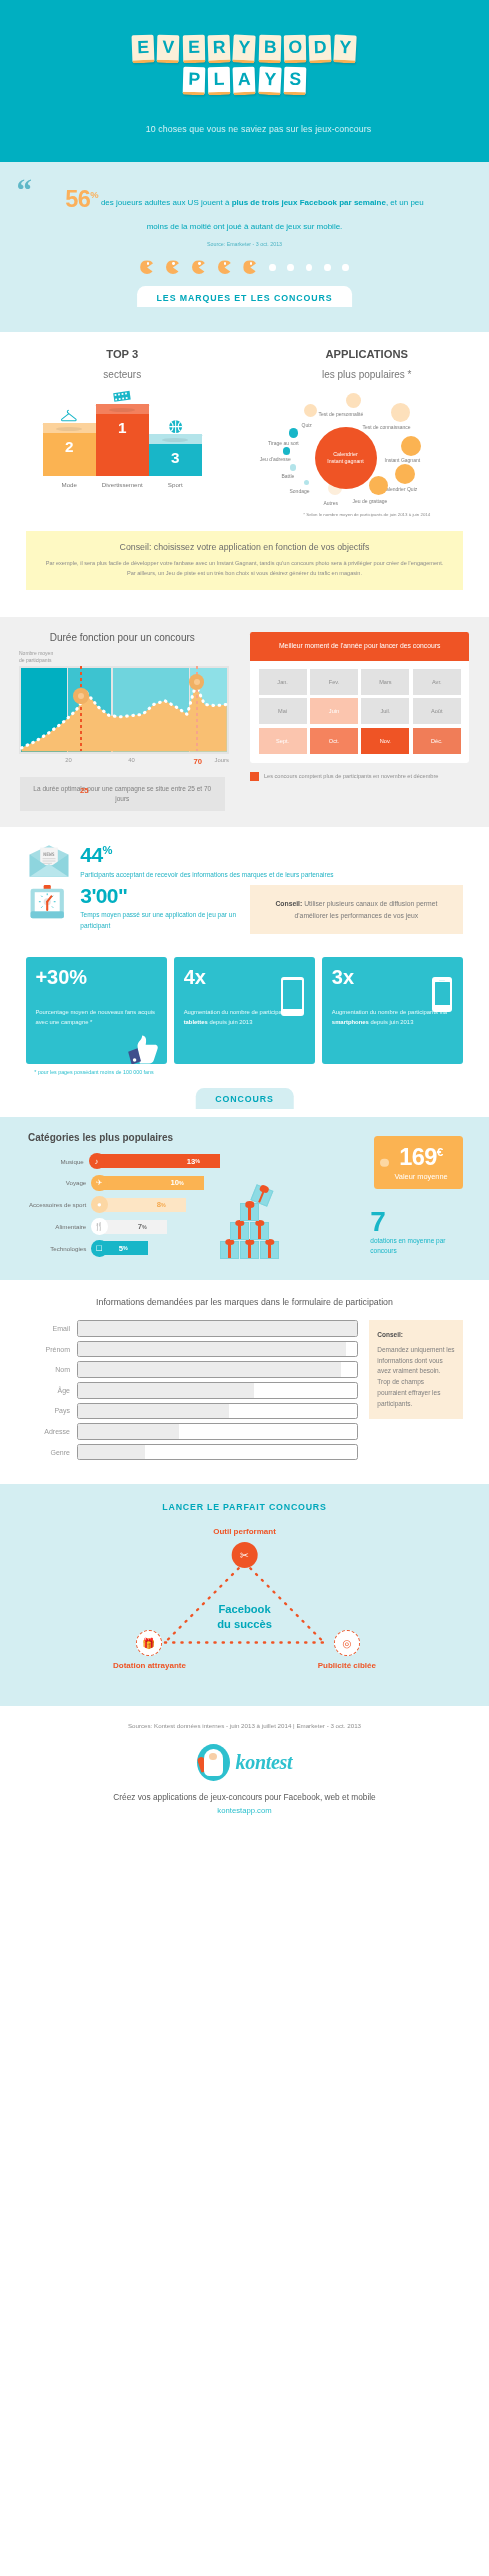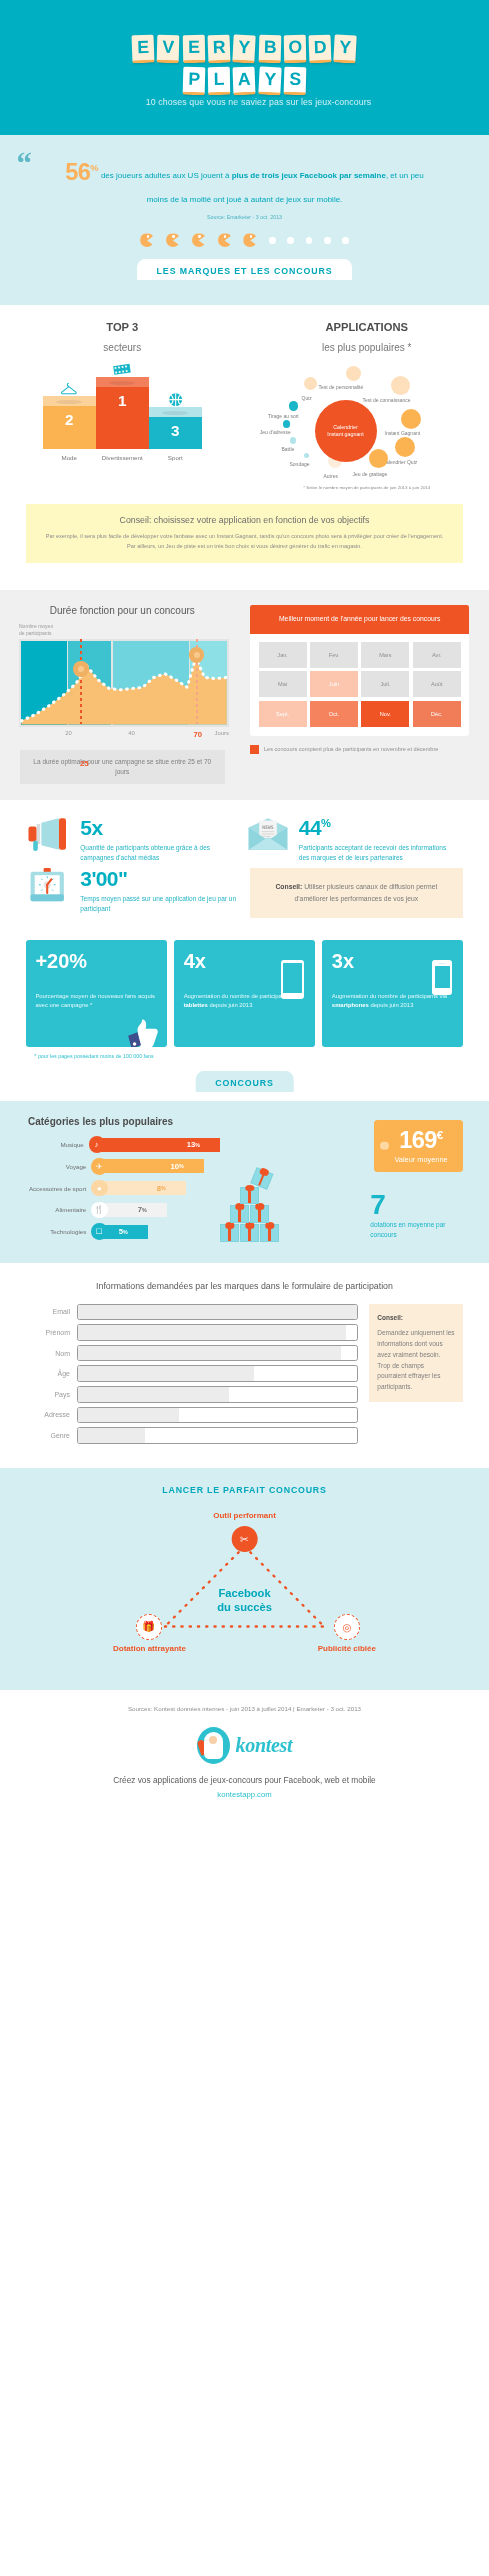--- a/index.html
+++ b/index.html
@@ -30,21 +30,21 @@
     border-bottom: 3.5px solid #f7b054;
     box-shadow: 0.6px 1.2px 1.8px rgba(0,0,0,.12);
   }
   .tiles.row2 { margin-top: 3.5px; }
   .tiles.row2 .tile { background: #ffffff; }
   .t-r1 { transform: rotate(-2deg); }
   .t-r2 { transform: rotate(1.5deg); }
   .t-r3 { transform: rotate(-1deg); }
   .t-r4 { transform: rotate(3deg); }
   .subtitle {
-    color: #d6f2f5; font-size: 8.8px; margin-top: 2px; letter-spacing: 0.1px; padding-left: 28px;
+    color: #d6f2f5; font-size: 8.8px; margin-top: 29px; letter-spacing: 0.1px; padding-left: 28px;
   }
 
   
   .quote-band { background: #d4eef2; padding: 17.7px 35px 20px; position: relative; }
   .qmark {
     color: #5fb8c8; font-size: 31px; font-weight: bold;
     line-height: .6; position: absolute; left: 16.5px; top: 20px;
     font-family: "Liberation Serif", serif;
   }
   .quote-body { text-align: center; color: #00a7ba; font-size: 8px; line-height: 1.75; padding: 0 23.6px; }
@@ -467,35 +467,20 @@
         </div>
       </div>
     </div>
   </div>
 
   <div class="sec-stats">
     <div class="stat-row">
       <div class="stat">
         <div class="stat-ico">
           <svg width="44" height="34" viewBox="0 0 74 58">
-            <rect x="2" y="16" width="14" height="26" rx="4" fill="#ef5425"></rect>
-            <rect x="16" y="12" width="6" height="34" fill="#d9dcdc"></rect>
-            <path d="M24 10 L54 2 L54 56 L24 48 Z" fill="#a5dde4"></path>
-            <rect x="54" y="2" width="12" height="54" rx="4" fill="#ef5425"></rect>
-            <rect x="10" y="40" width="8" height="18" rx="4" fill="#4fc6d4"></rect>
-          </svg>
-        </div>
-        <div>
-          <div class="stat-num">5x</div>
-          <div class="stat-txt">Quantité de participants obtenue grâce à des campagnes d'achat médias</div>
-        </div>
-      </div>
-      <div class="stat">
-        <div class="stat-ico">
-          <svg width="44" height="34" viewBox="0 0 74 58">
             <path d="M4 18 L37 2 L70 18 L70 56 L4 56 Z" fill="#a5dde4"></path>
             <rect x="22" y="6" width="30" height="30" fill="#f4f4f4"></rect>
             <text x="37" y="20" font-size="8" font-family="DejaVu Sans Mono, monospace" fill="#9a9a9a" text-anchor="middle" font-weight="bold">NEWS</text>
             <g stroke="#cfcfcf" stroke-width="1.4">
                 <path d="M26 25h22M26 29h22M26 33h16"></path>
               </g>
             <path d="M4 18 L37 40 L70 18 L70 56 L4 56 Z" fill="#8ed5de"></path>
             <path d="M4 56 L37 34 L70 56 Z" fill="#b8e6ec"></path>
           </svg>
         </div>
@@ -530,21 +515,21 @@
         <div class="tip-inline">
           <b>Conseil:</b><span> Utiliser plusieurs canaux de diffusion permet d'améliorer les performances de vos jeux</span>
         </div>
       </div>
     </div>
   </div>
 
   <div class="sec-teal">
     <div class="teal-row">
       <div class="tcard">
-        <div class="tnum">+20%</div>
+        <div class="tnum">+30%</div>
         <div class="ttxt">Pourcentage moyen de nouveaux fans acquis avec une campagne *</div>
         <svg width="35" height="33" viewBox="0 0 60 56" style="position:absolute;right:4.7px;bottom:-2.4px;">
           <path d="M18 22 C18 14 26 12 26 4 C32 4 34 10 32 20 L48 20 C52 20 54 24 52 28 L46 46 C45 50 42 52 38 52 L22 52 Z" fill="#ffffff"></path>
           <path d="M2 32 L18 26 L24 48 L8 54 Z" fill="#3f4e8c"></path>
           <circle cx="13" cy="46" r="3" fill="#ffffff"></circle>
         </svg>
       </div>
       <div class="tcard">
         <div class="tnum">4x</div>
         <div class="phone" style="width:23.6px;height:39px;">

